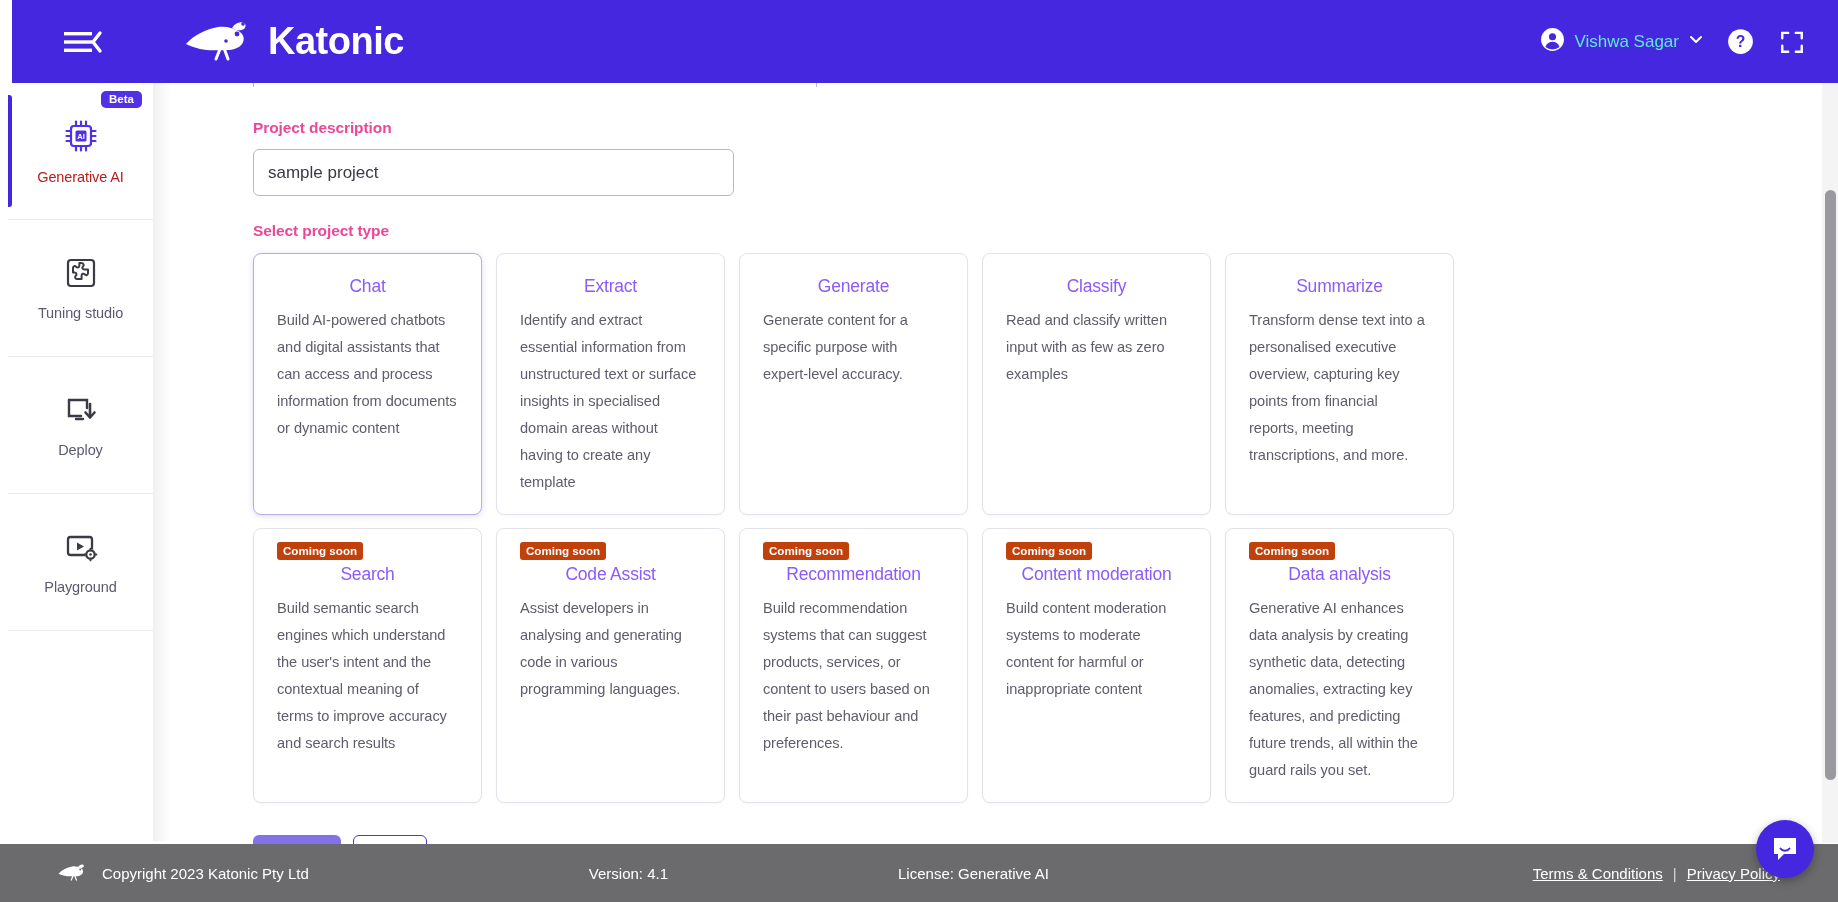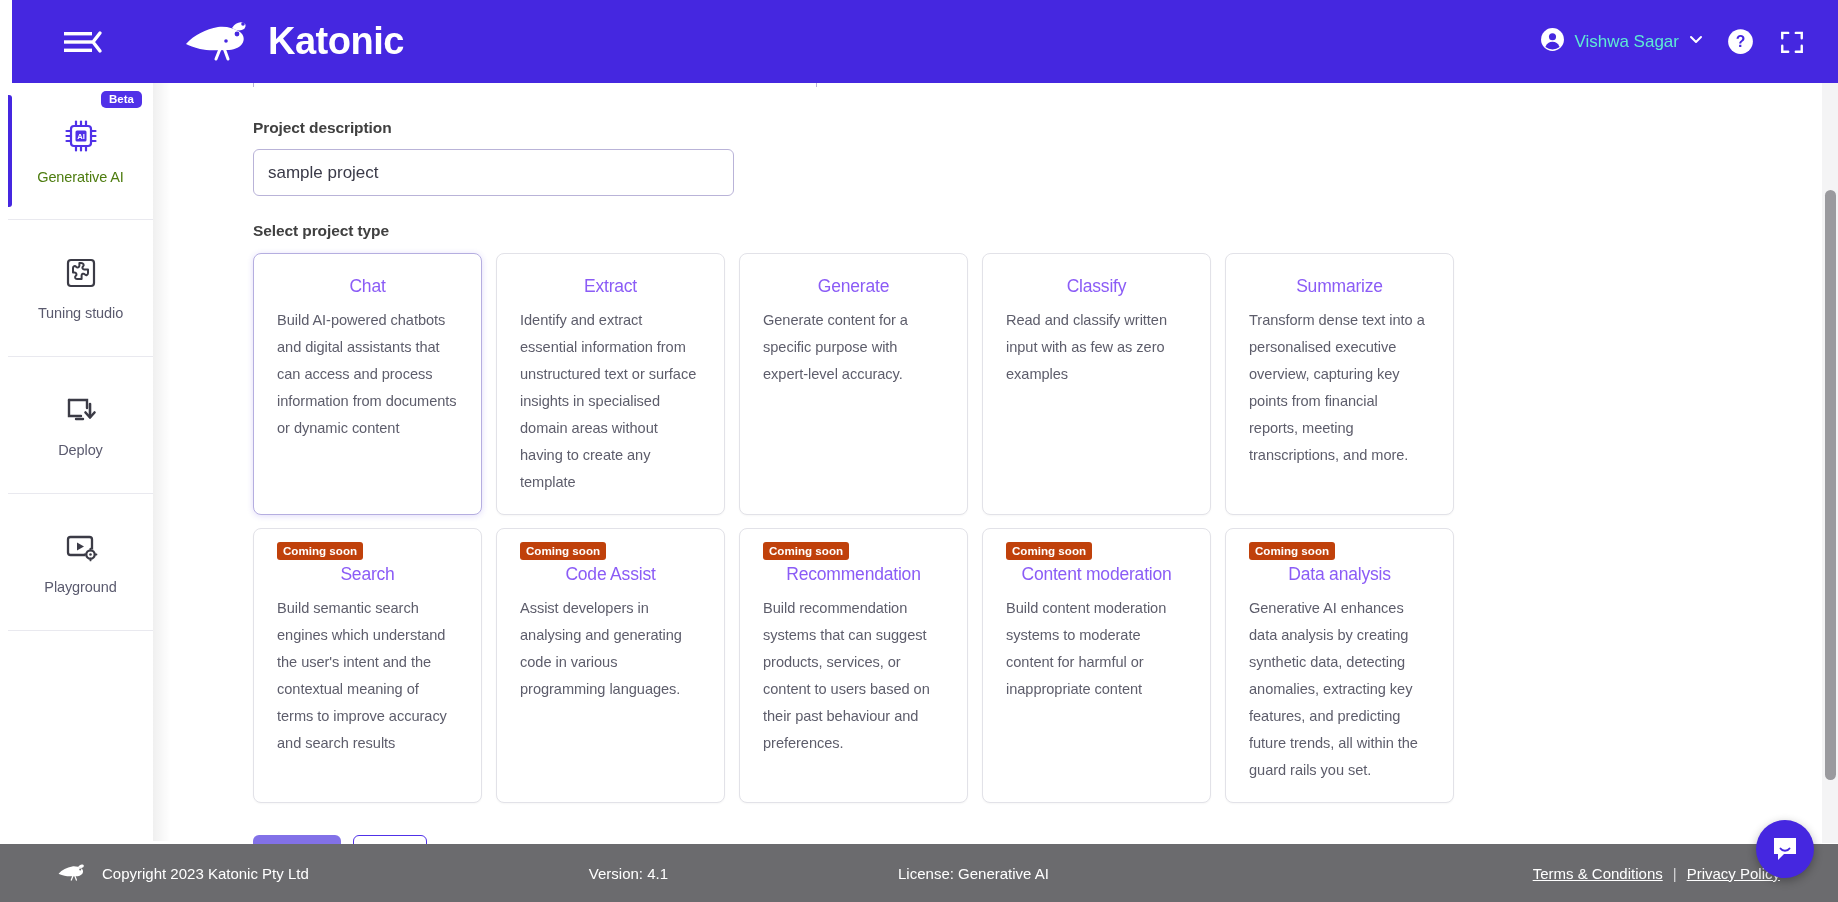--- a/index.html
+++ b/index.html
@@ -71,21 +71,21 @@
     cursor: pointer;
   }
   .side-item.active::before {
     content: ""; position: absolute; left: 0; top: 12px;
     width: 4px; height: 112px; background: #4527e0;
     border-radius: 0 3px 3px 0;
   }
   .side-label {
     font-size: 14.5px; color: #5a5a6e; letter-spacing: -0.1px;
   }
-  .side-item.active .side-label { color: #4d7c0f; }
+  .side-item.active .side-label { color: #b91c1c; }
   .beta-badge {
     position: absolute; top: 8px; right: 11px;
     background: #5031e8; color: #fff;
     font-size: 11.5px; font-weight: 600;
     padding: 2px 8px 3px; border-radius: 5px;
   }
 
   
   .content {
     position: absolute; top: 83px; left: 145px;
@@ -97,21 +97,21 @@
 
   .top-input-stub {
     position: absolute; top: -6px; left: 108px;
     width: 564px; height: 10px;
     border: 1px solid #b9b3d8; border-bottom: none;
     border-radius: 6px 6px 0 0;
     background: #fff;
   }
 
   .field-label {
-    font-size: 15.5px; font-weight: bold; color: #404040;
+    font-size: 15.5px; font-weight: bold; color: #ec4899;
     letter-spacing: -0.1px;
   }
   .text-input {
     width: 481px; height: 47px;
     border: 1px solid #b9b3d8; border-radius: 6px;
     background: #fff;
     font-family: "Liberation Sans", sans-serif;
     font-size: 17px; color: #3a3a48;
     padding: 0 14px;
     outline: none;

